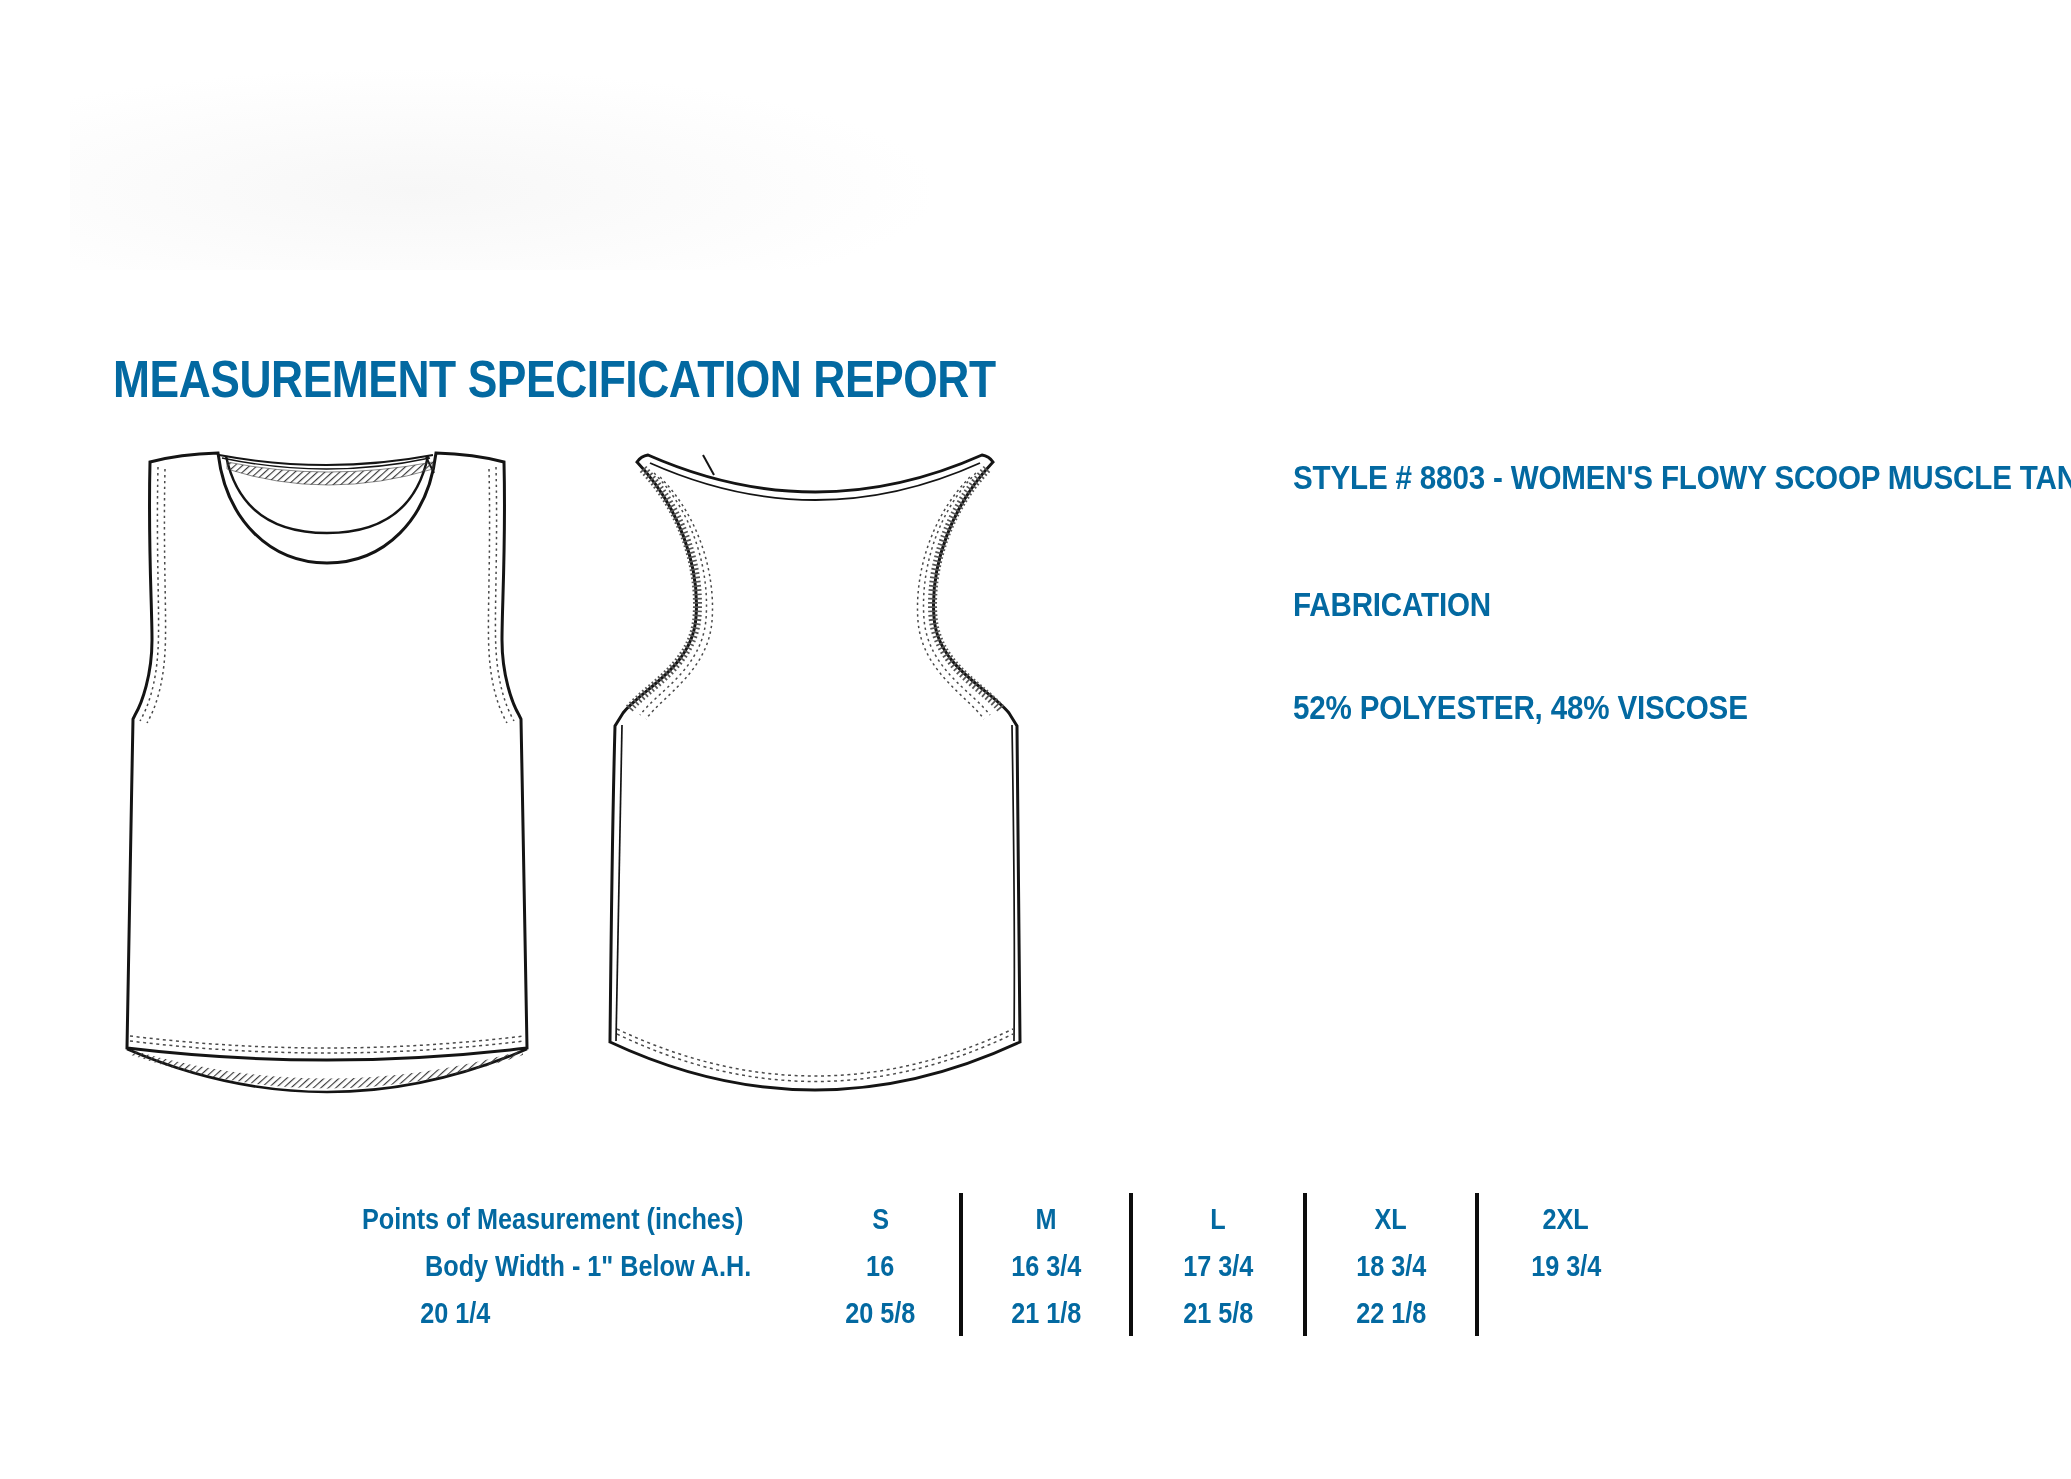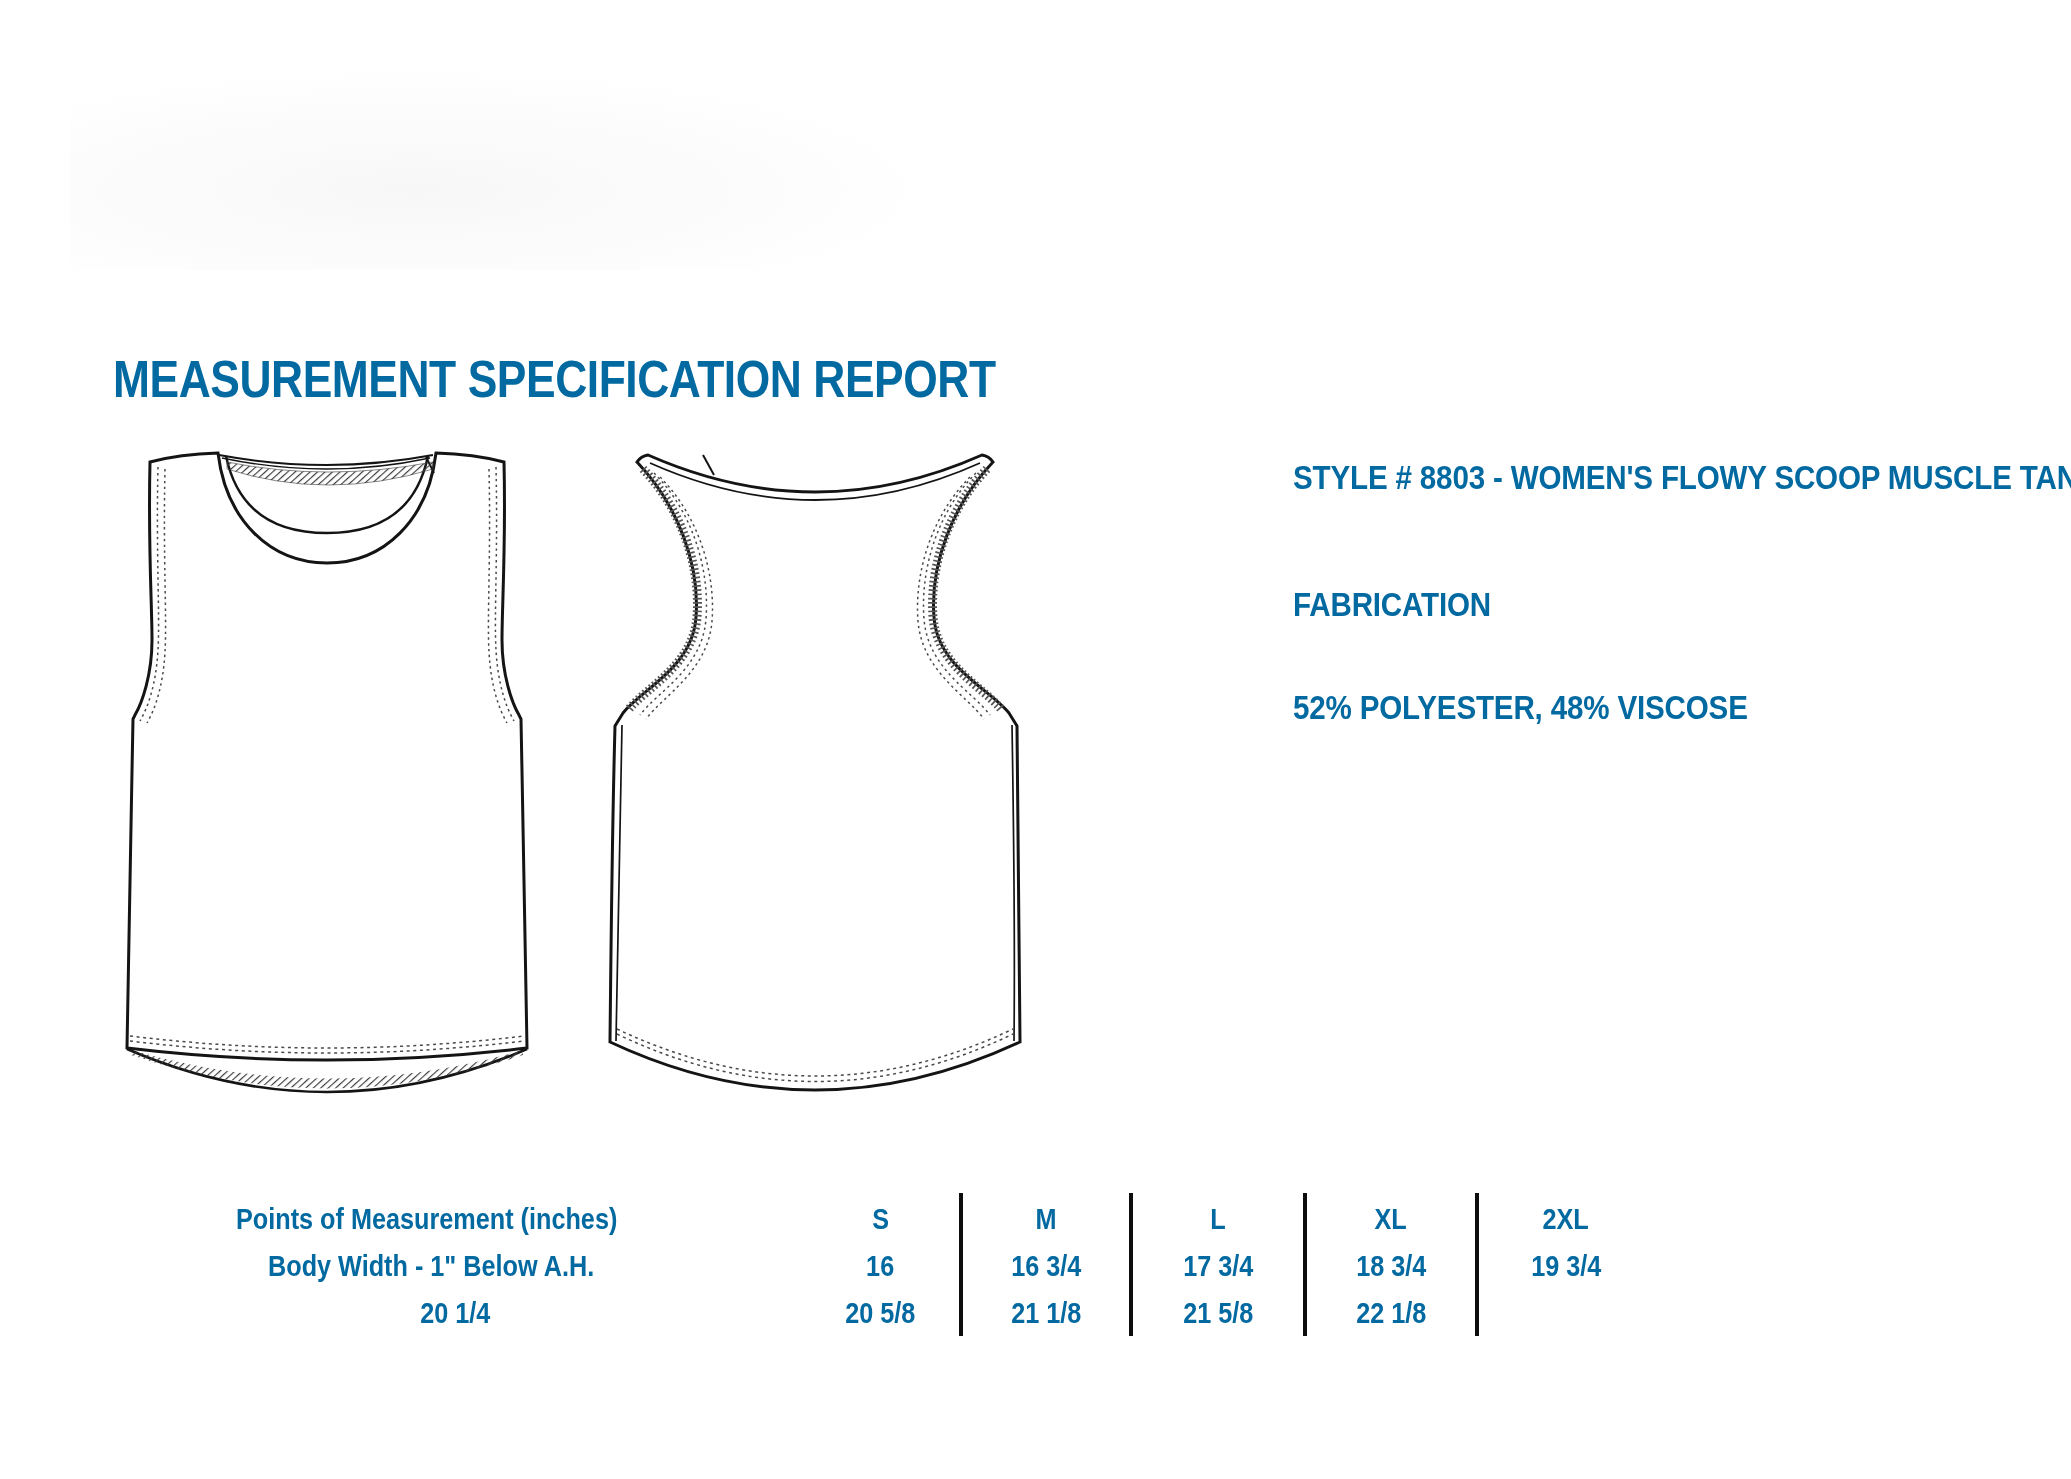--- a/index.html
+++ b/index.html
@@ -9,21 +9,21 @@
   .b{font-weight:bold;}
   
   .condL{display:inline-block;transform:scaleX(.87);transform-origin:0 50%;white-space:nowrap;}
   .condC{display:inline-block;transform:scaleX(.87);transform-origin:50% 50%;white-space:nowrap;}
   .title{font-size:51px;letter-spacing:-0.5px;}
   .sub{font-size:34px;letter-spacing:-0.2px;}
   .fabline{font-size:34px;letter-spacing:-0.2px;}
   .spec-table{left:110px;top:1196px;width:1545px;display:grid;
               grid-template-columns:690px 161px 170px 174px 172px 178px;
               grid-auto-rows:47px;align-items:center;font-size:29px;font-weight:bold;}
-  .lbl{text-align:center;}
+  .lbl{text-align:right;}
   .val{text-align:center;}
   .vdiv{width:4px;height:143px;top:1193px;background:#0d0d0d;}
   .logo-ghost{left:70px;top:70px;width:860px;height:200px;
               background:radial-gradient(ellipse at 40% 60%, #f7f7f7 0%, #ffffff 72%);}
 </style>
 </head>
 <body>
 
 <div class="canvas">
 

